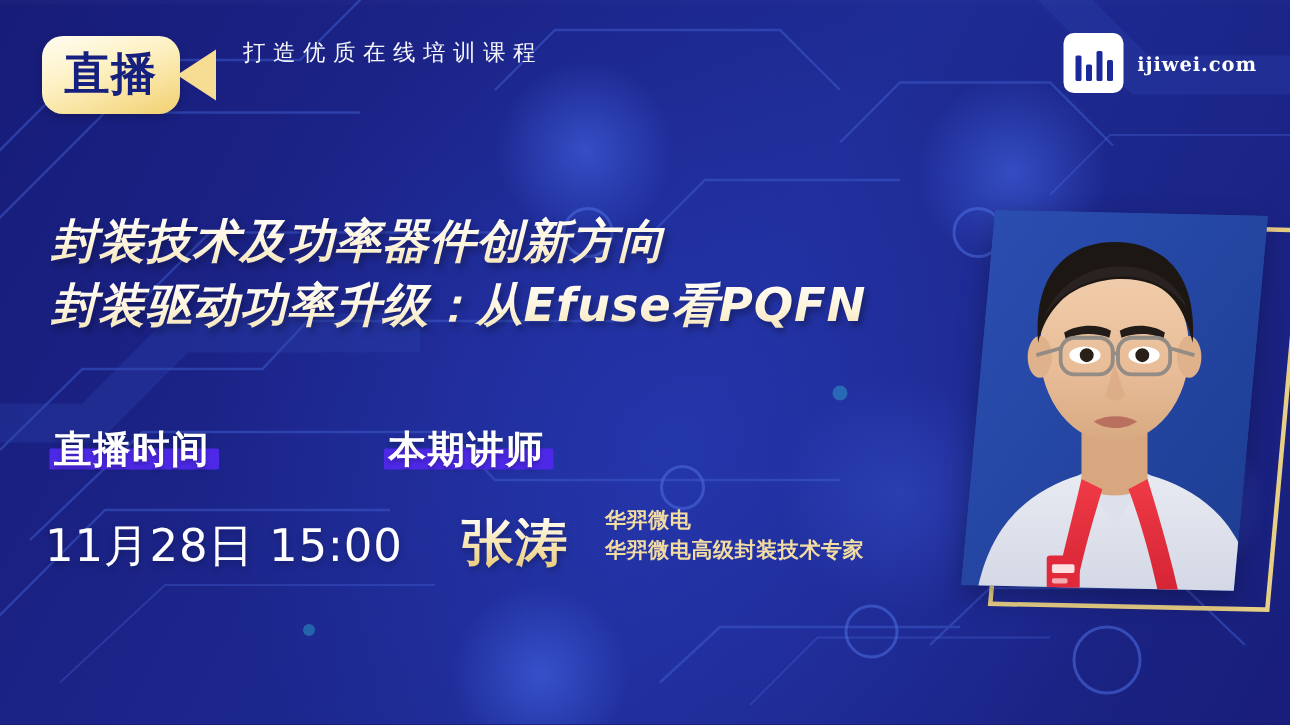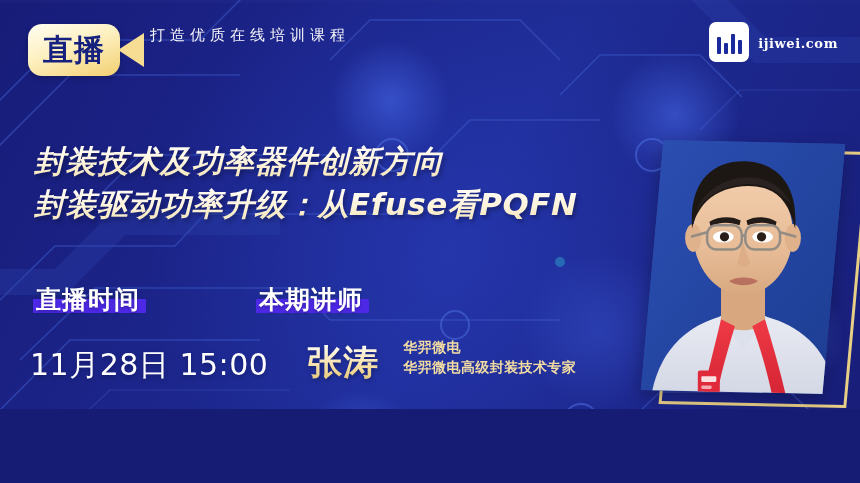--- a/index.html
+++ b/index.html
@@ -2,21 +2,21 @@
 <html><head>
 <meta charset="utf-8">
 <style>
   html,body{margin:0;padding:0;}
   body{
     width:860px;height:483px;overflow:hidden;
     font-family:"Liberation Sans","DejaVu Sans",sans-serif;
     background:#161c74;
   }
   .poster{
-    position:relative;width:860px;height:409px;overflow:hidden;
+    position:relative;width:860px;height:483px;overflow:hidden;
     background:
       radial-gradient(circle at 52% 62%, rgba(42,62,190,.55) 0%, rgba(42,62,190,0) 58%),
       linear-gradient(118deg,#171c78 0%,#1b2387 26%,#1e2c95 55%,#1b2486 82%,#181e79 100%);
   }
 
   
   .bg-deco{position:absolute;inset:0;z-index:0;pointer-events:none;}
   .bg-deco svg{display:block;width:860px;height:483px;}
 
   .glow{
@@ -66,21 +66,21 @@
   }
   .issue-box{
     margin-left:12px;
     border:2px solid #e9c873;border-radius:13px;
     padding:3px 10px 4px;
     color:#f3d98d;font-size:17px;font-weight:700;line-height:1;
     font-family:"DejaVu Sans","Liberation Sans",sans-serif;
     white-space:nowrap;
   }
   .brand-sub{
-    margin-top:10px;margin-left:4px;
+    margin-top:10px;margin-left:16px;
     font-family:"DejaVu Sans","Liberation Sans",sans-serif;
     font-size:15px;color:#ffffff;letter-spacing:5px;font-weight:400;
     opacity:.96;
   }
 
   .site-logo{position:absolute;right:22px;top:22px;display:flex;align-items:center;}
   .logo-mark{
     width:40px;height:40px;border-radius:7px;background:#ffffff;
     display:flex;align-items:flex-end;justify-content:center;padding-bottom:8px;
     box-sizing:border-box;

